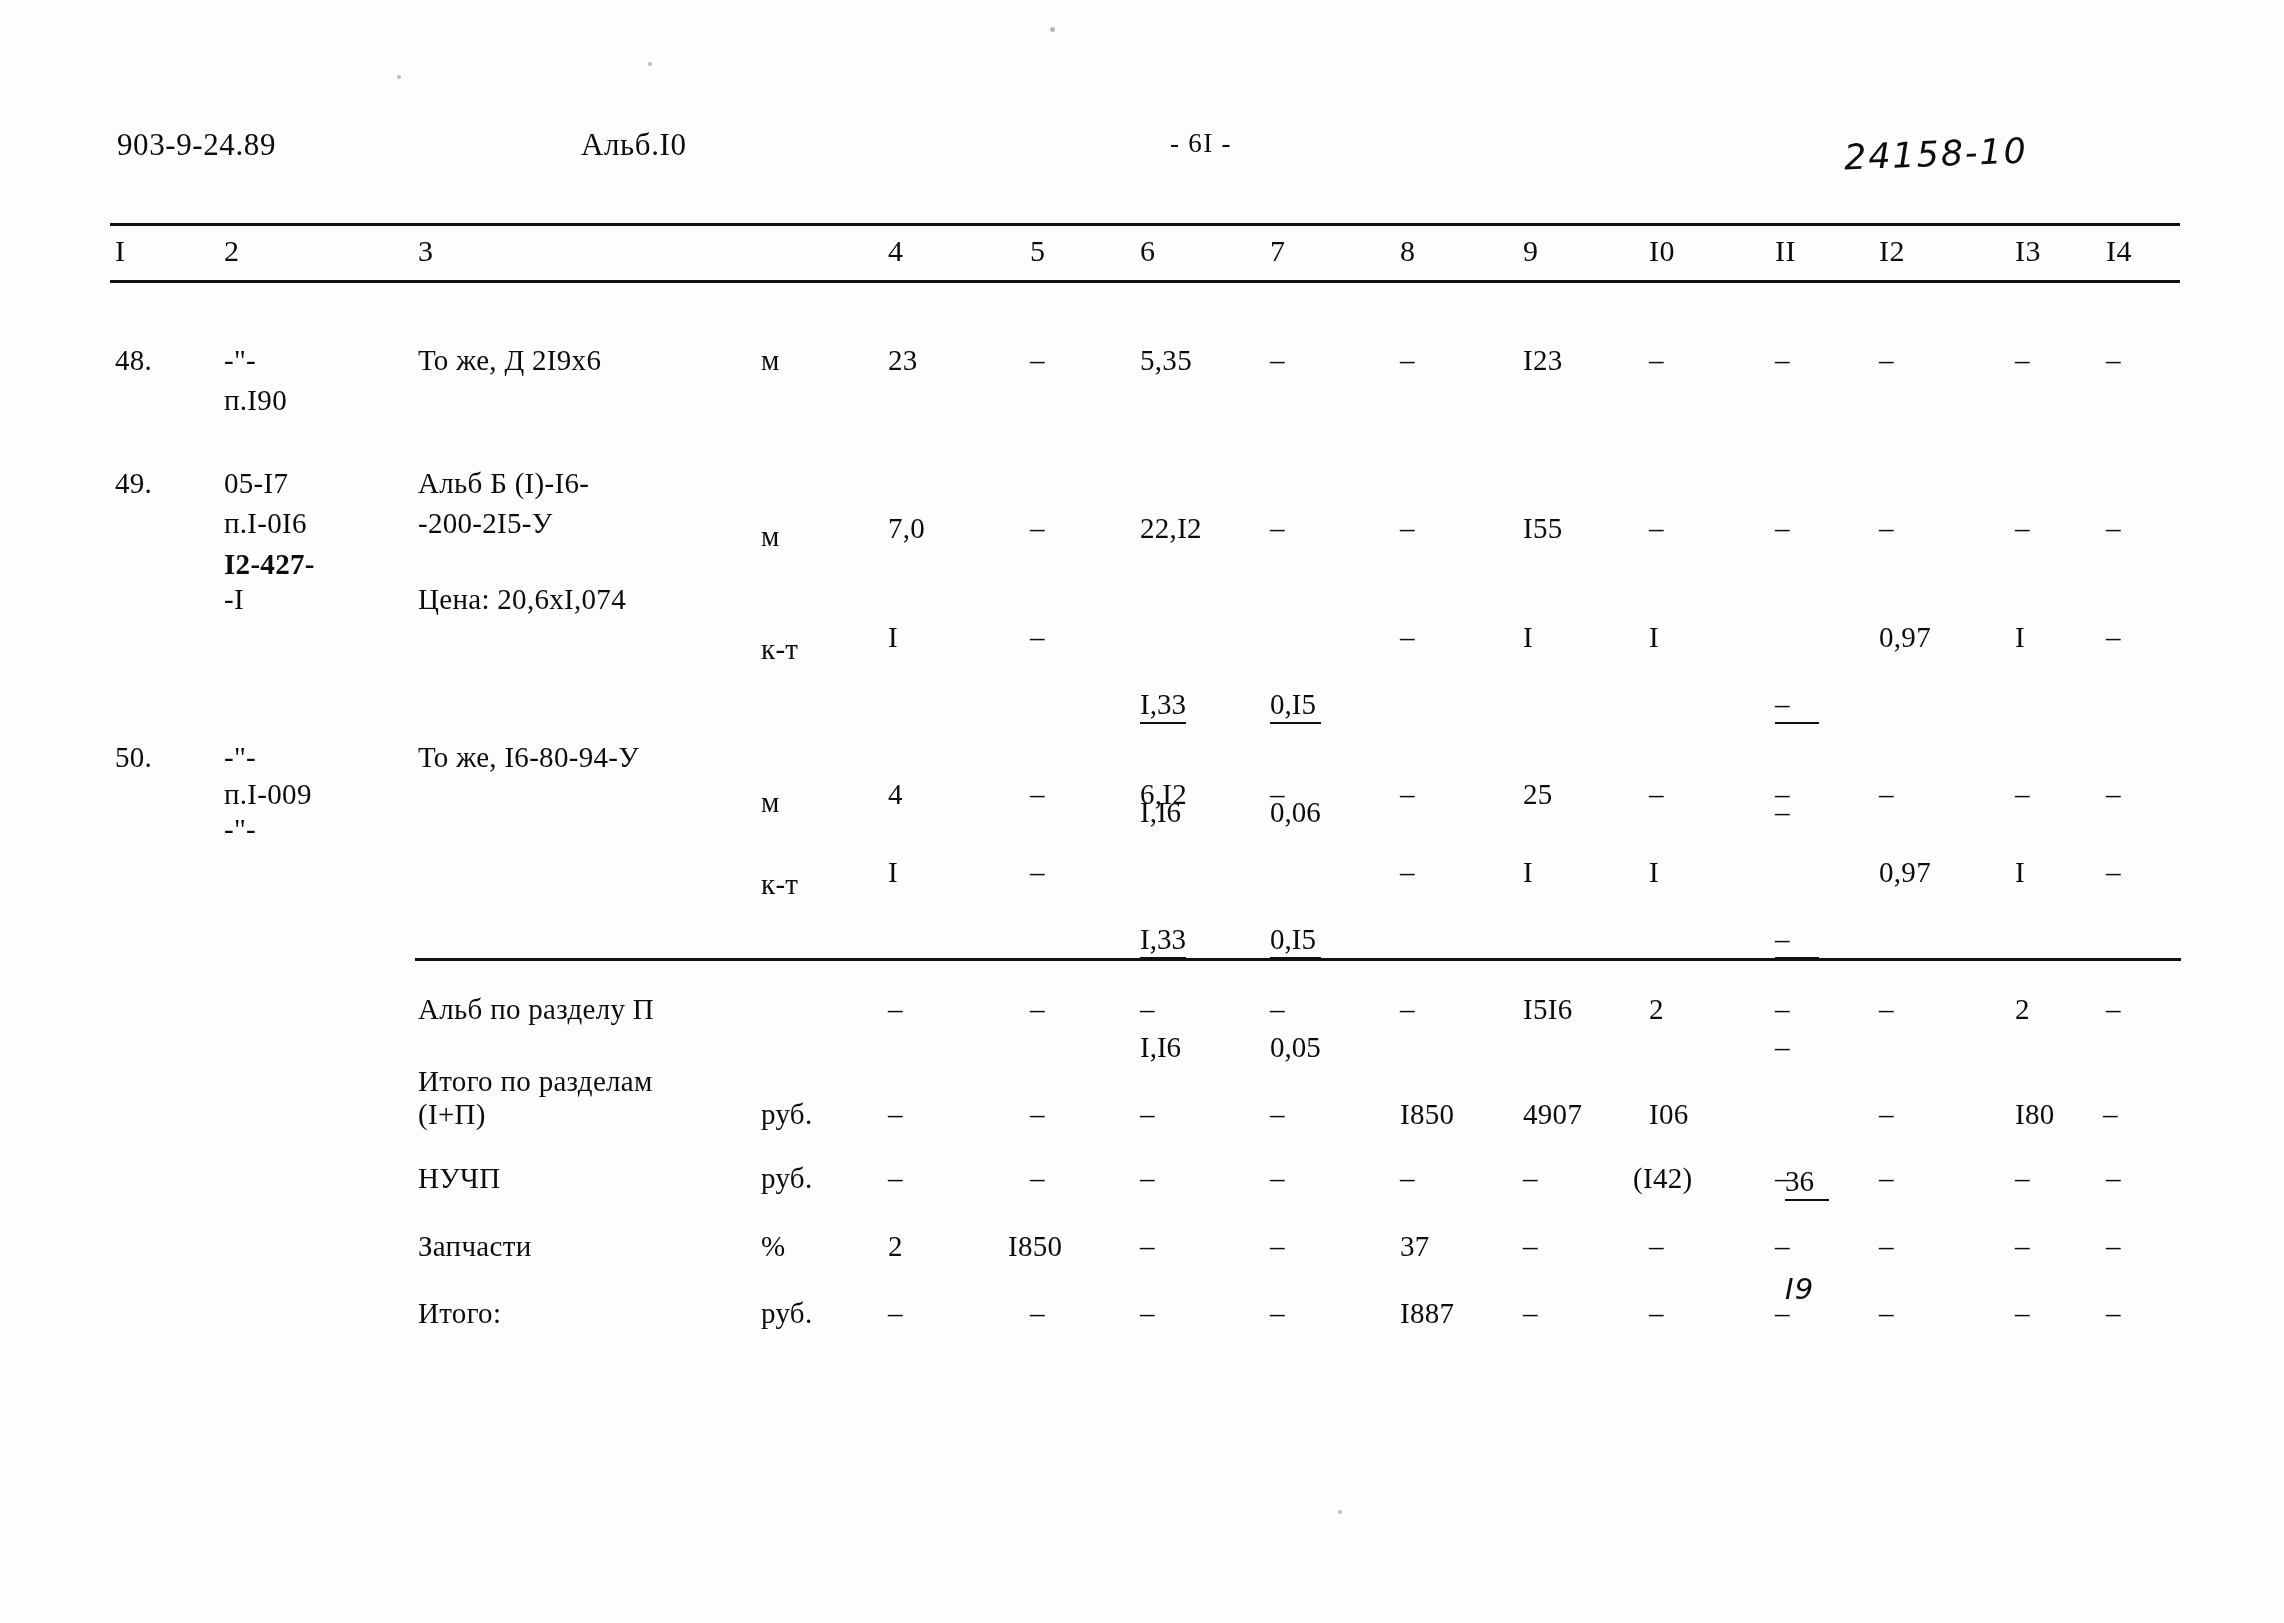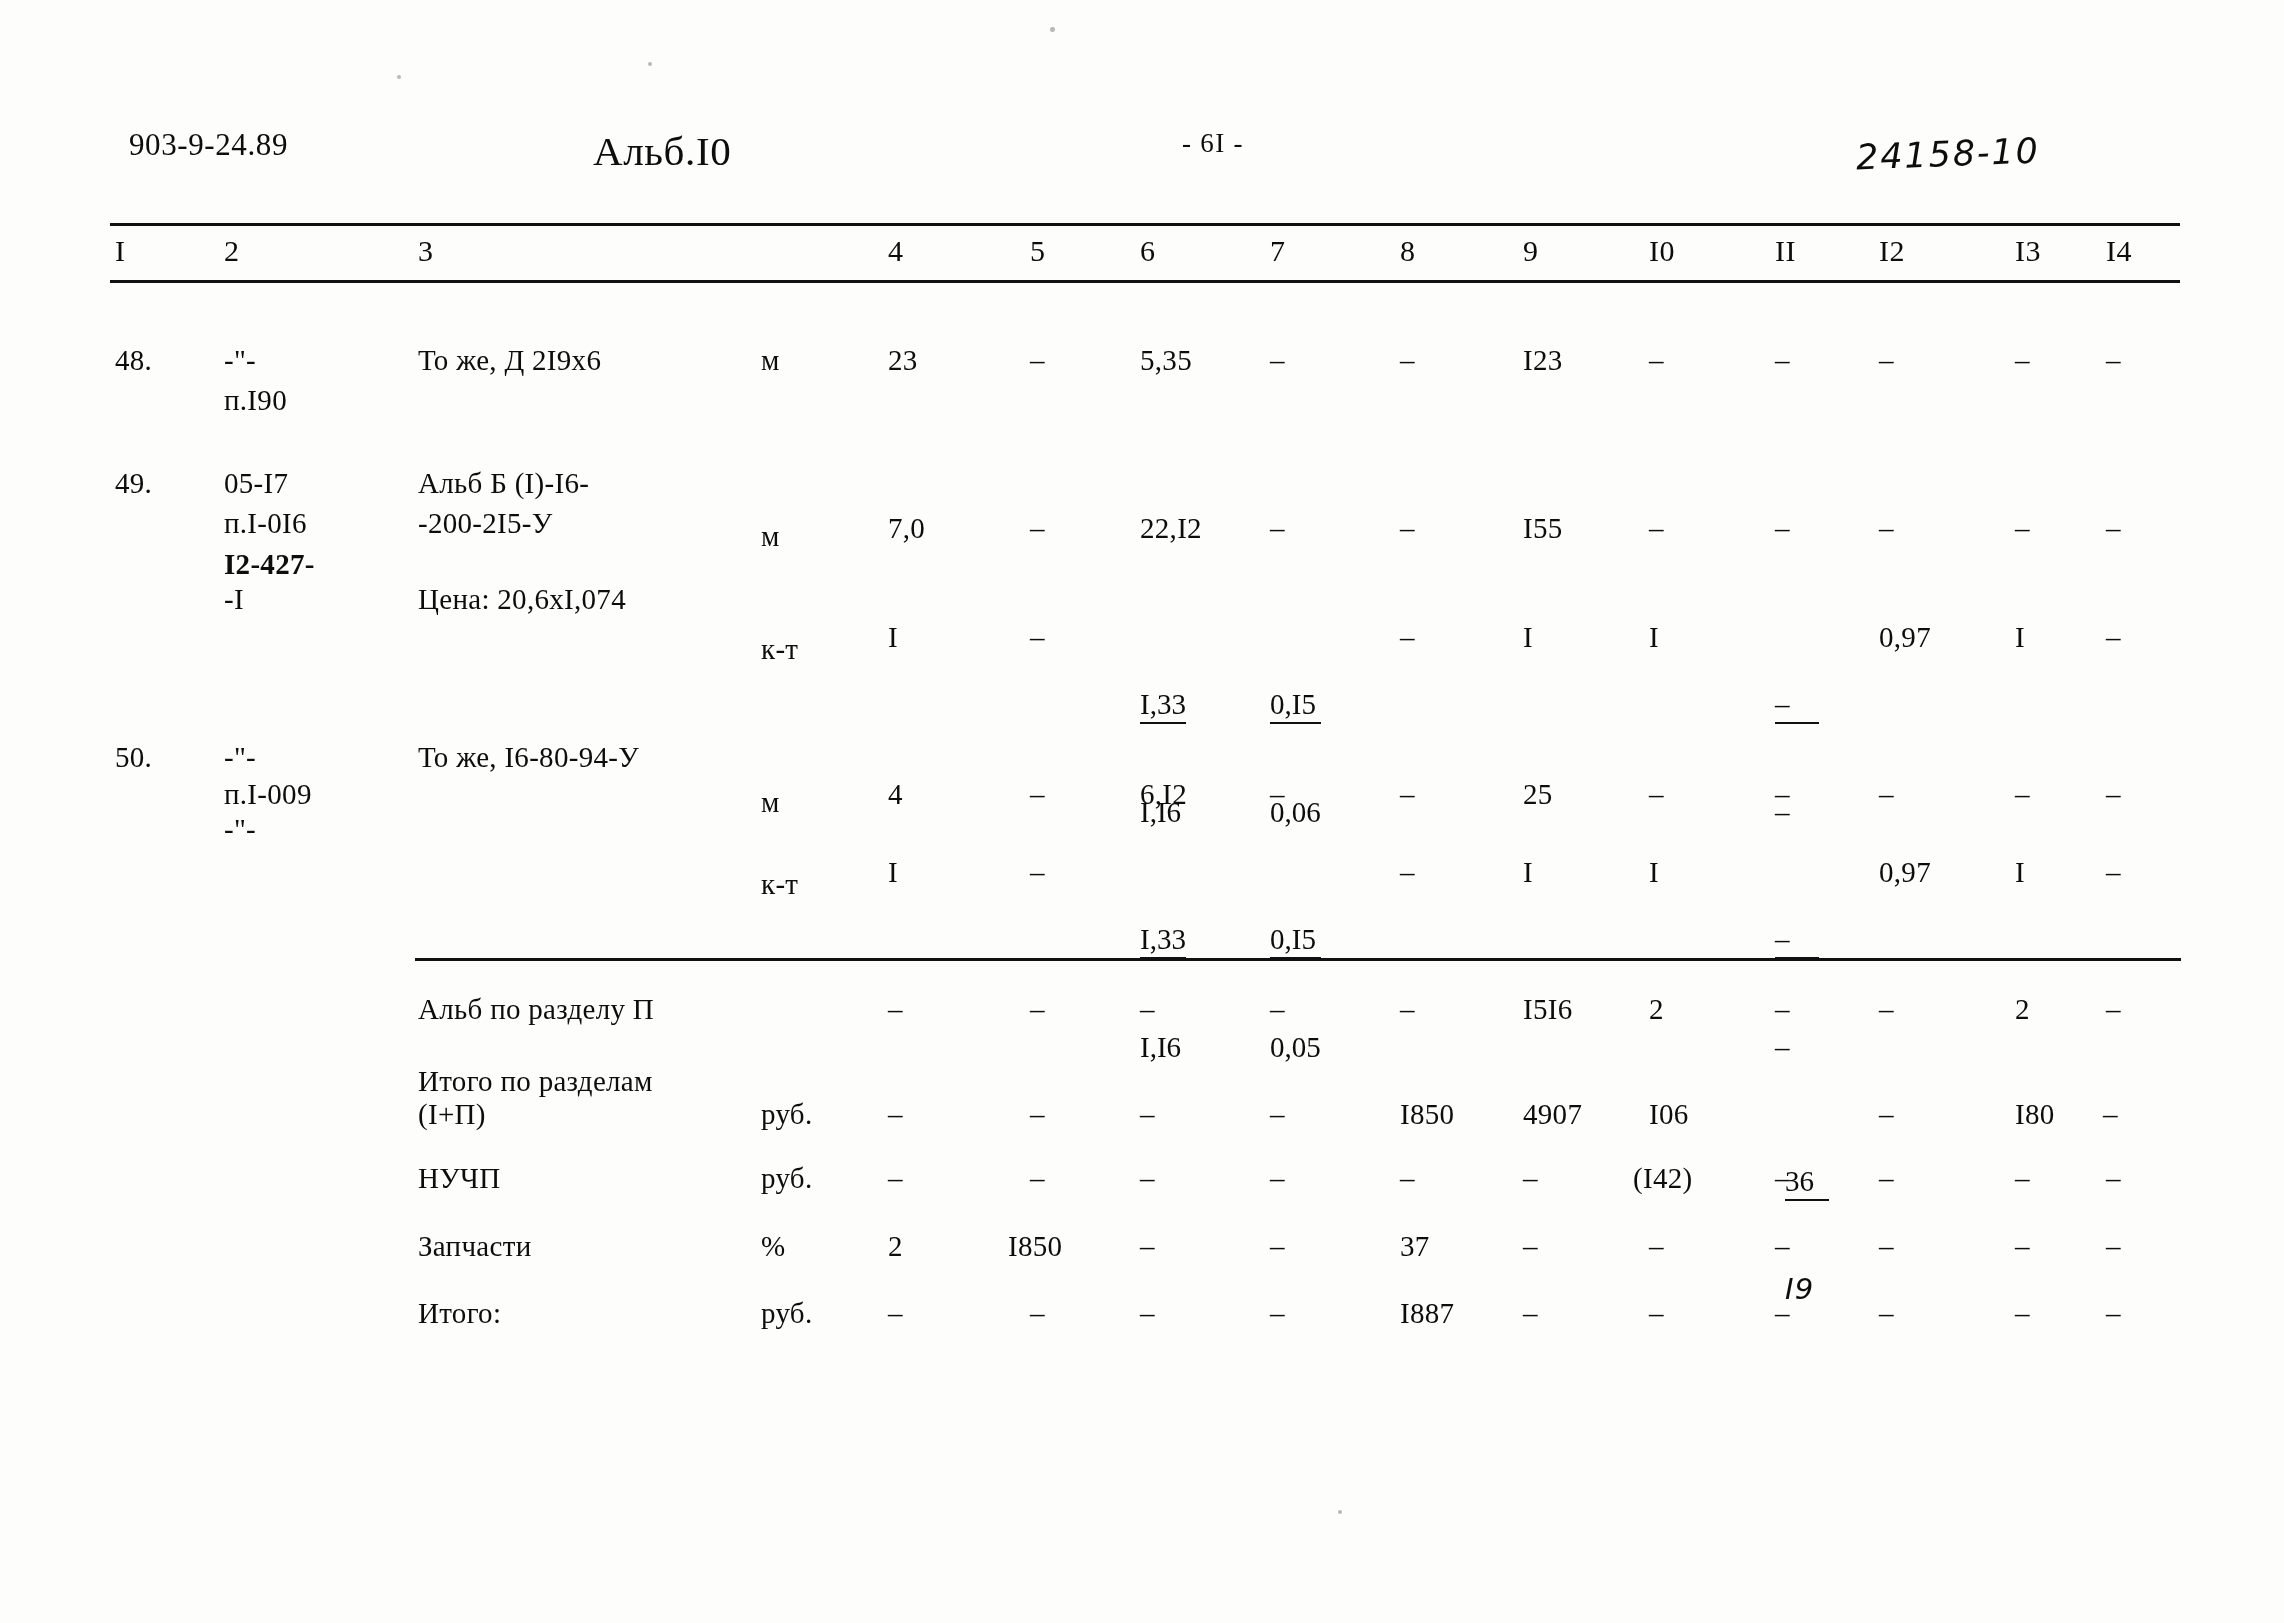--- a/index.html
+++ b/index.html
@@ -18,37 +18,37 @@
   .page {
     position: absolute;
     inset: 0;
     background: #fdfdfb;
   }
 
   
   .doc-header {
     position: absolute;
     top: 127px;
-    left: 16px;
+    left: 4px;
     width: 1894px;
     height: 45px;
   }
   .hdr-code {
     position: absolute;
     left: 113px;
     top: 0;
     font-size: 31px;
     letter-spacing: 0.6px;
     white-space: nowrap;
   }
   .hdr-album {
     position: absolute;
     left: 577px;
     top: 0;
-    font-size: 41px;
+    font-size: 31px;
     letter-spacing: 0.6px;
     white-space: nowrap;
   }
   .hdr-pageno {
     position: absolute;
     left: 1166px;
     top: 1.3px;
     font-size: 27px;
     letter-spacing: 1.3px;
     white-space: nowrap;

